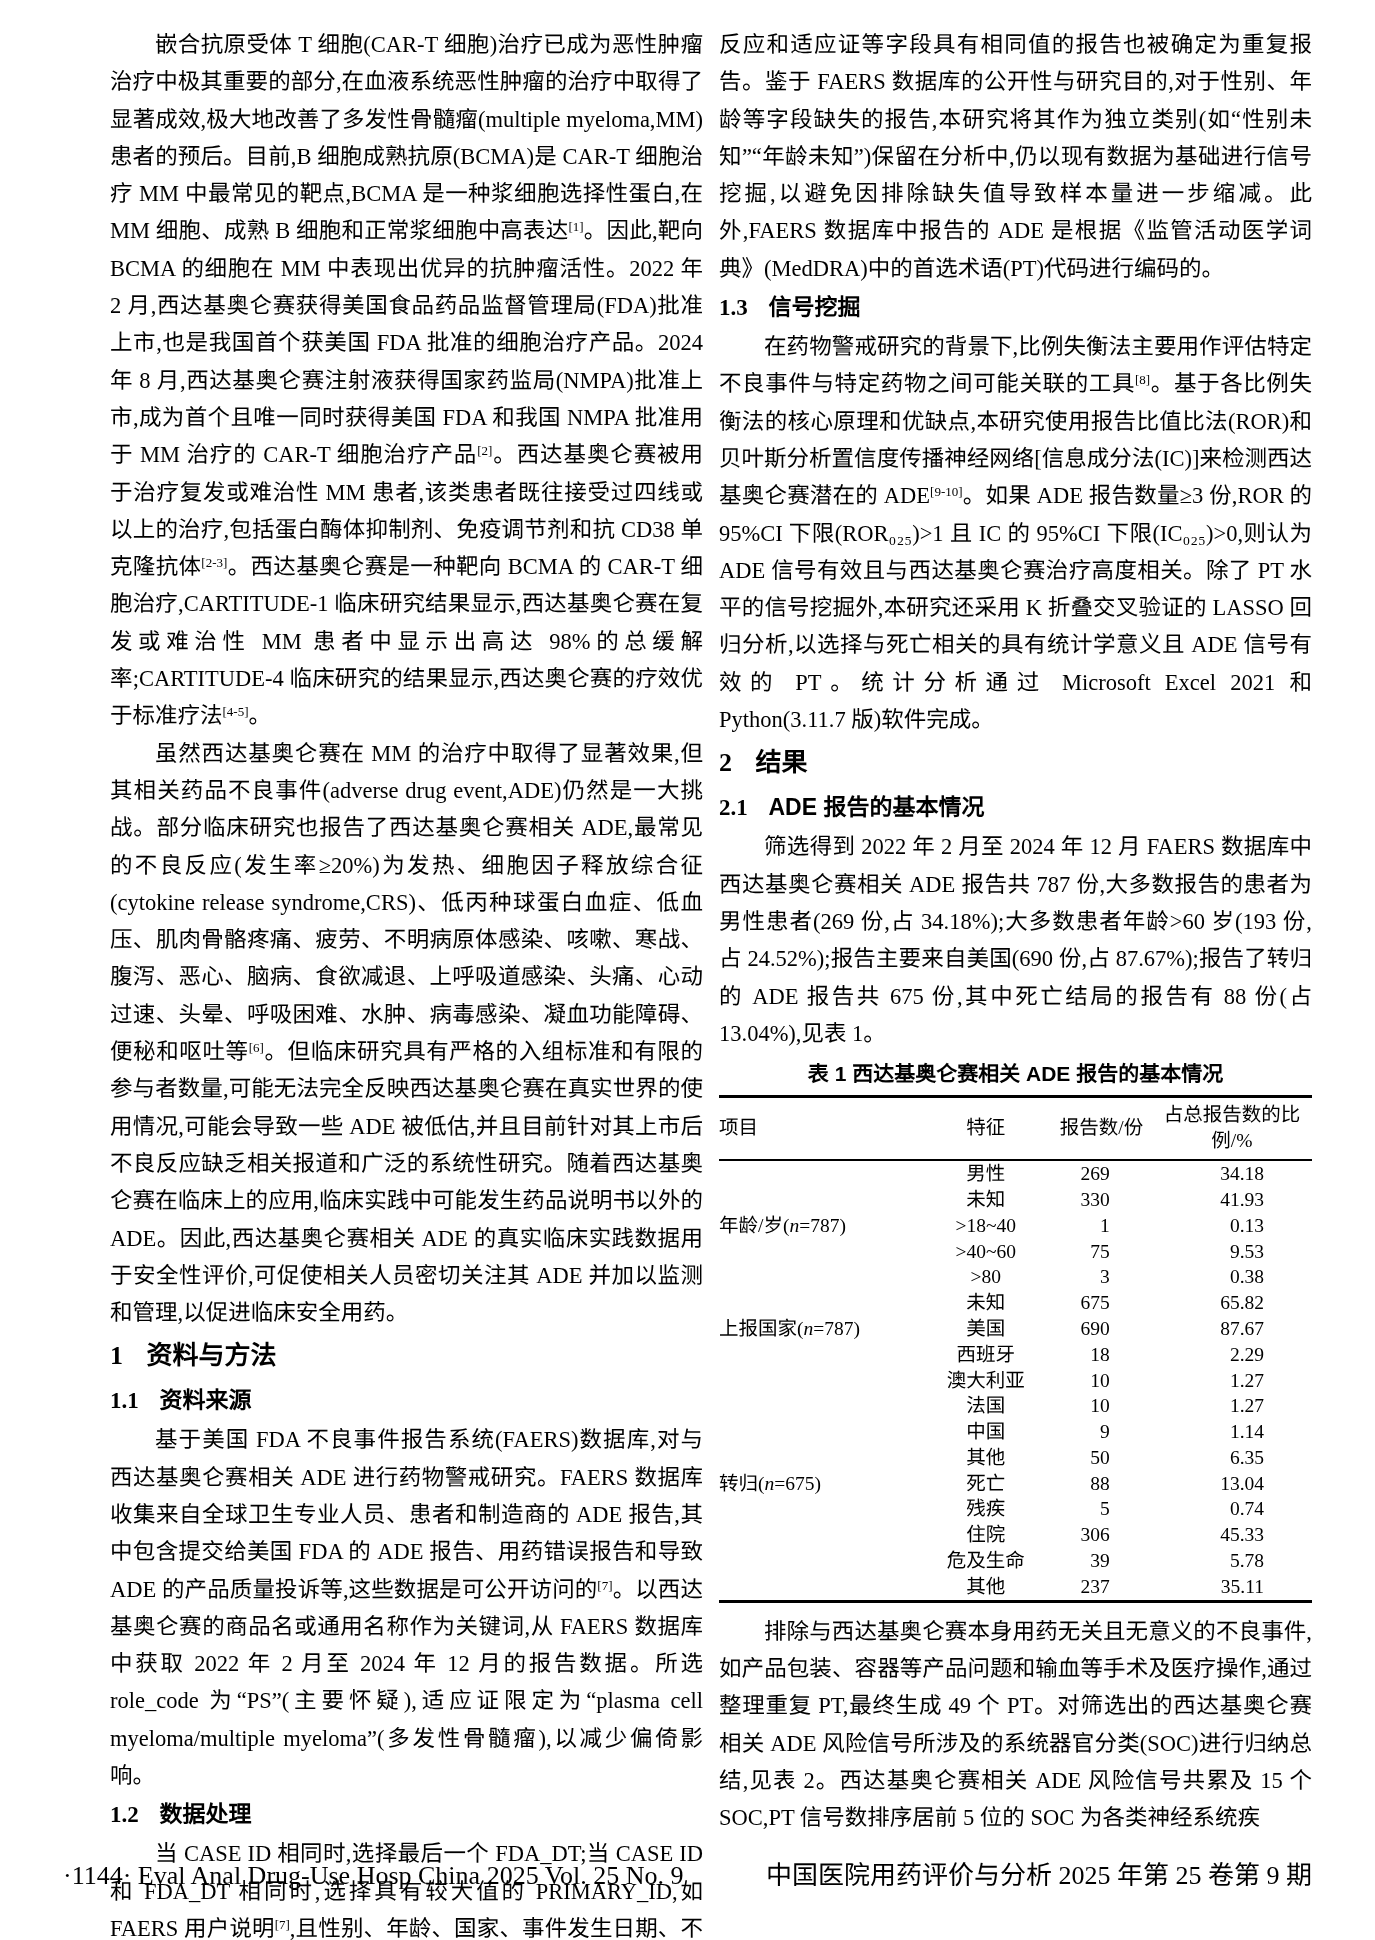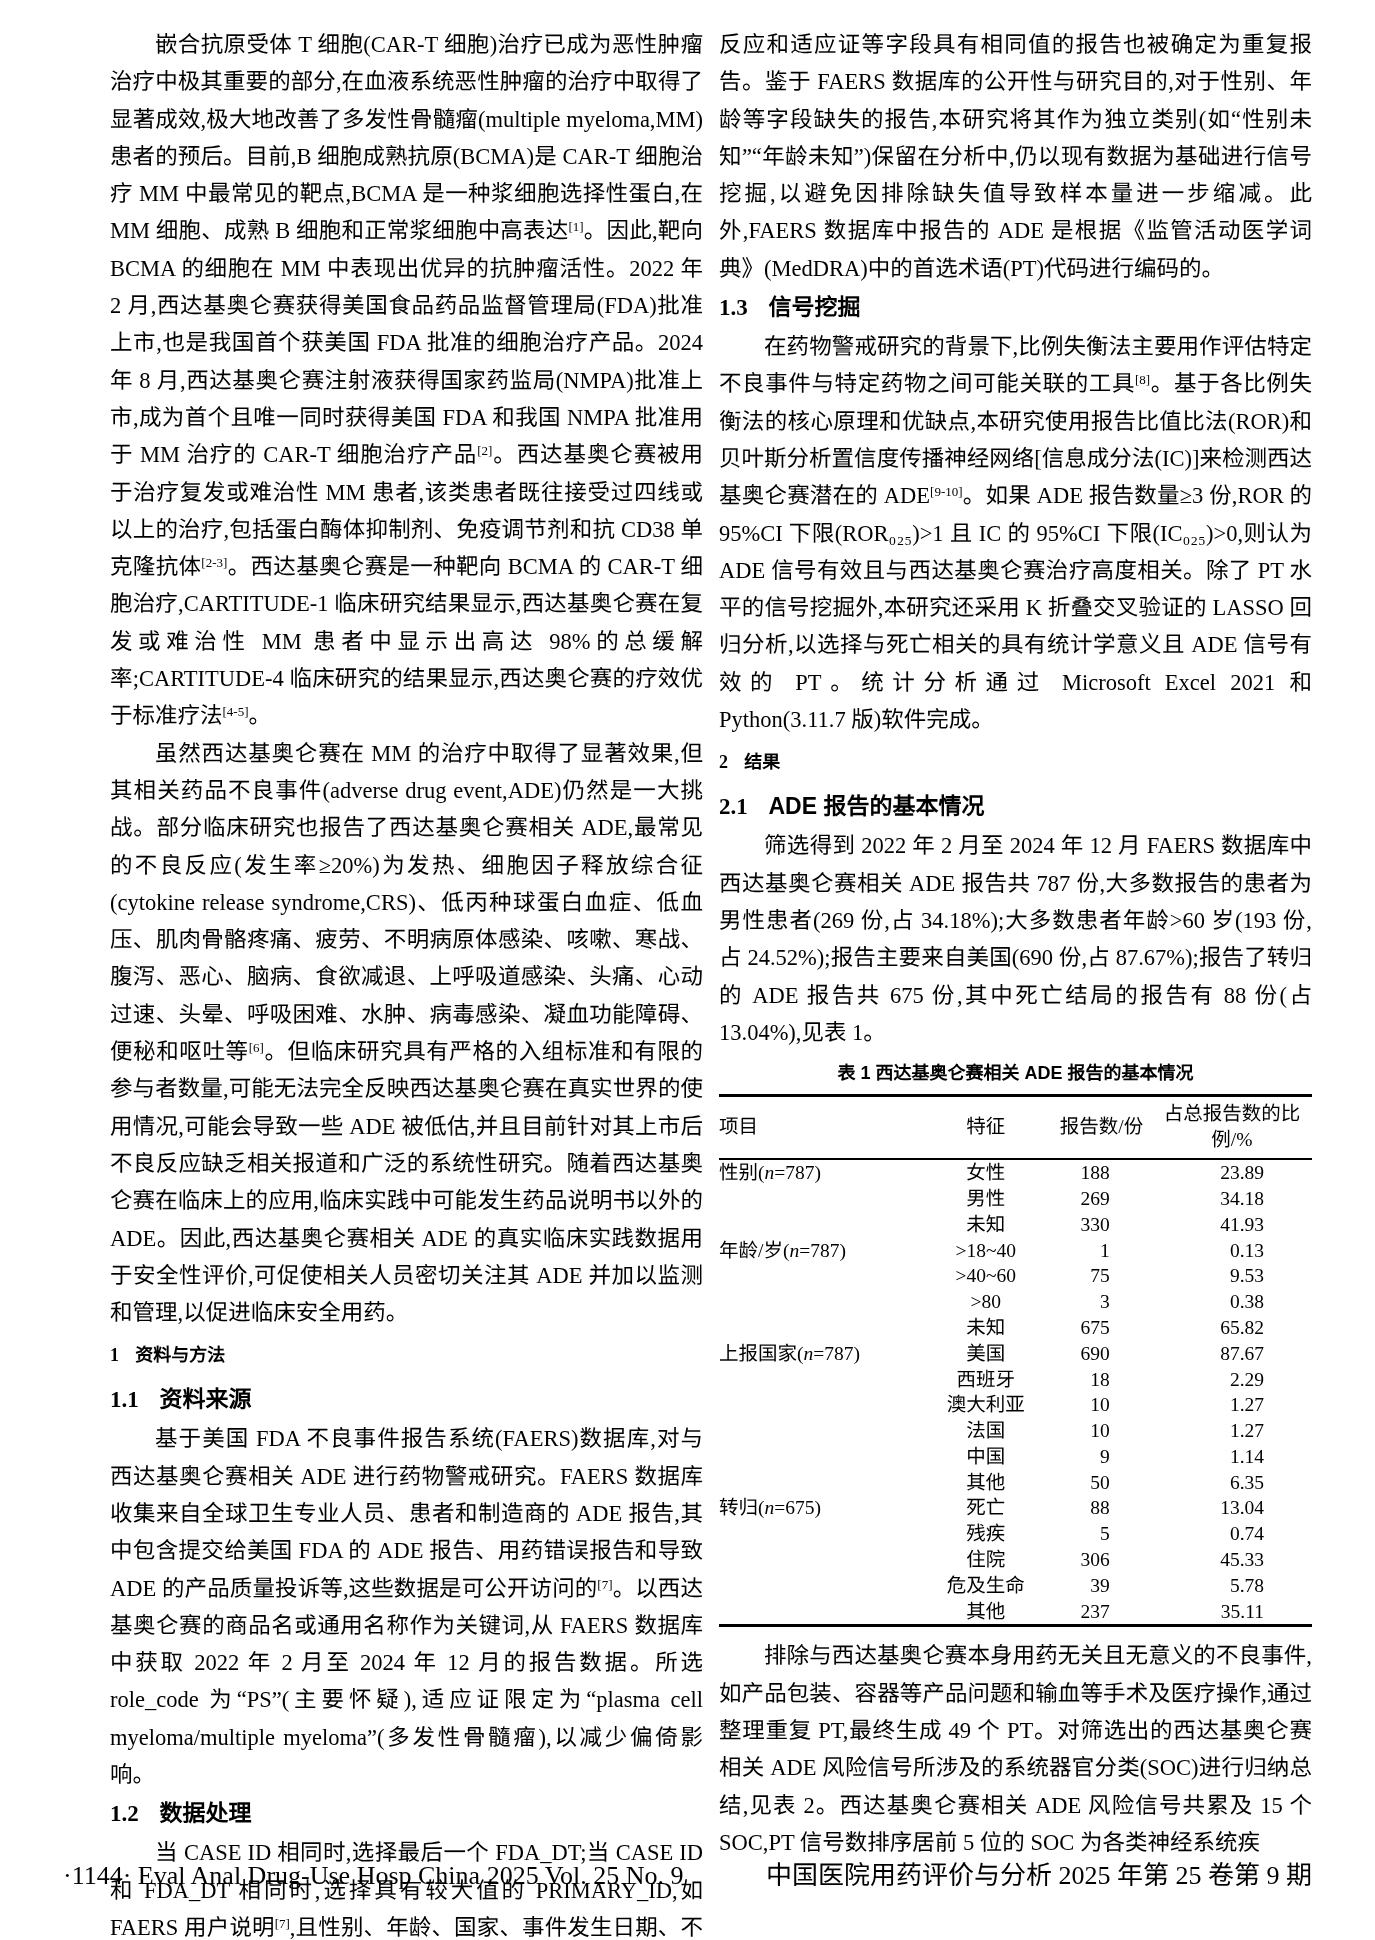--- a/index.html
+++ b/index.html
@@ -9,37 +9,37 @@
     font-family: "Liberation Serif", "DejaVu Serif", serif;
     position: relative; overflow: hidden;
   }
   .page { position: absolute; inset: 0; padding: 26px 63px 0 63px; box-sizing: border-box; }
   .cols { display: flex; gap: 16px; margin-left: 47px; }
   .col { width: 605px; font-size: 22.5px; line-height: 37.3px; text-align: justify; }
   .para { text-indent: 2em; margin: 0; }
   .para.noindent { text-indent: 0; }
   .h1 {
     font-family: "Liberation Sans", "DejaVu Sans", sans-serif;
-    font-weight: bold; font-size: 18px; line-height: 44px; margin: 2px 0;
+    font-weight: bold; font-size: 26px; line-height: 44px; margin: 2px 0;
     text-align: left;
   }
   .h2 {
     font-family: "Liberation Sans", "DejaVu Sans", sans-serif;
     font-weight: bold; font-size: 23px; line-height: 40px; margin: 0;
     text-align: left;
   }
   .hnum { margin-right: 0.9em; font-family: "Liberation Serif", serif; font-weight: bold; }
   sup { font-size: 13px; line-height: 0; vertical-align: 7px; }
   i { font-style: italic; }
 
   
   .tbl { margin: 6px 0 10px 0; }
   .tbl-title {
     font-family: "Liberation Sans", "DejaVu Sans", sans-serif;
-    font-weight: bold; font-size: 18px; text-align: center;
+    font-weight: bold; font-size: 21px; text-align: center;
     margin: 8px 0 7px 0; line-height: 28px;
   }
   table.tbl-grid {
     width: 100%; border-collapse: collapse;
     border-top: 3px solid #000; border-bottom: 3px solid #000;
     font-size: 19.5px;
   }
   table.tbl-grid th {
     font-weight: normal; border-bottom: 2px solid #000;
     padding: 4px 0 5px 0; line-height: 26px;
@@ -89,26 +89,20 @@
             <thead>
               <tr>
                 <th class="a-left">项目</th>
                 <th class="a-cent">特征</th>
                 <th class="a-cent">报告数/份</th>
                 <th class="a-cent">占总报告数的比例/%</th>
               </tr>
             </thead>
             <tbody>
               <tr>
-                <td class="a-left">性别(<i>n</i>=787)</td>
-                <td class="a-cent">女性</td>
-                <td class="a-num">188</td>
-                <td class="a-pct">23.89</td>
-              </tr>
-              <tr>
                 <td class="a-left"></td>
                 <td class="a-cent">男性</td>
                 <td class="a-num">269</td>
                 <td class="a-pct">34.18</td>
               </tr>
               <tr>
                 <td class="a-left"></td>
                 <td class="a-cent">未知</td>
                 <td class="a-num">330</td>
                 <td class="a-pct">41.93</td>

